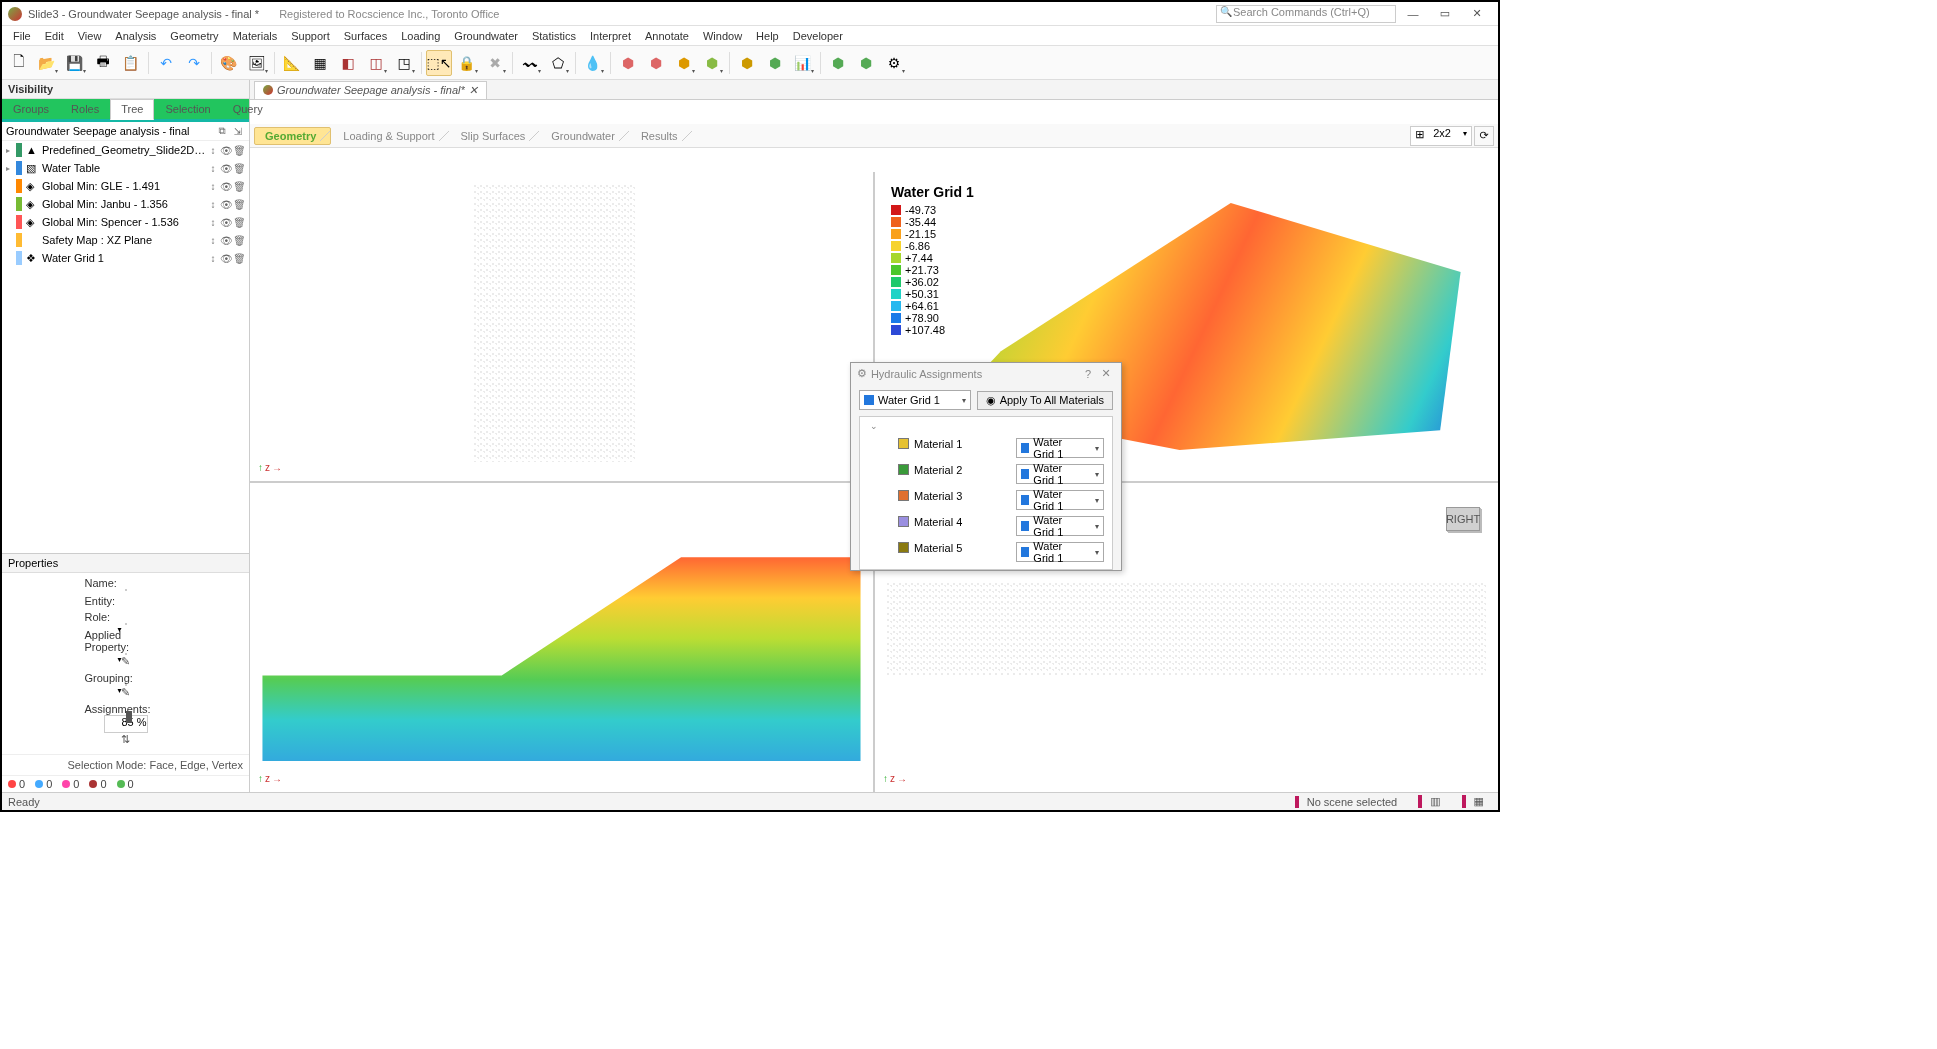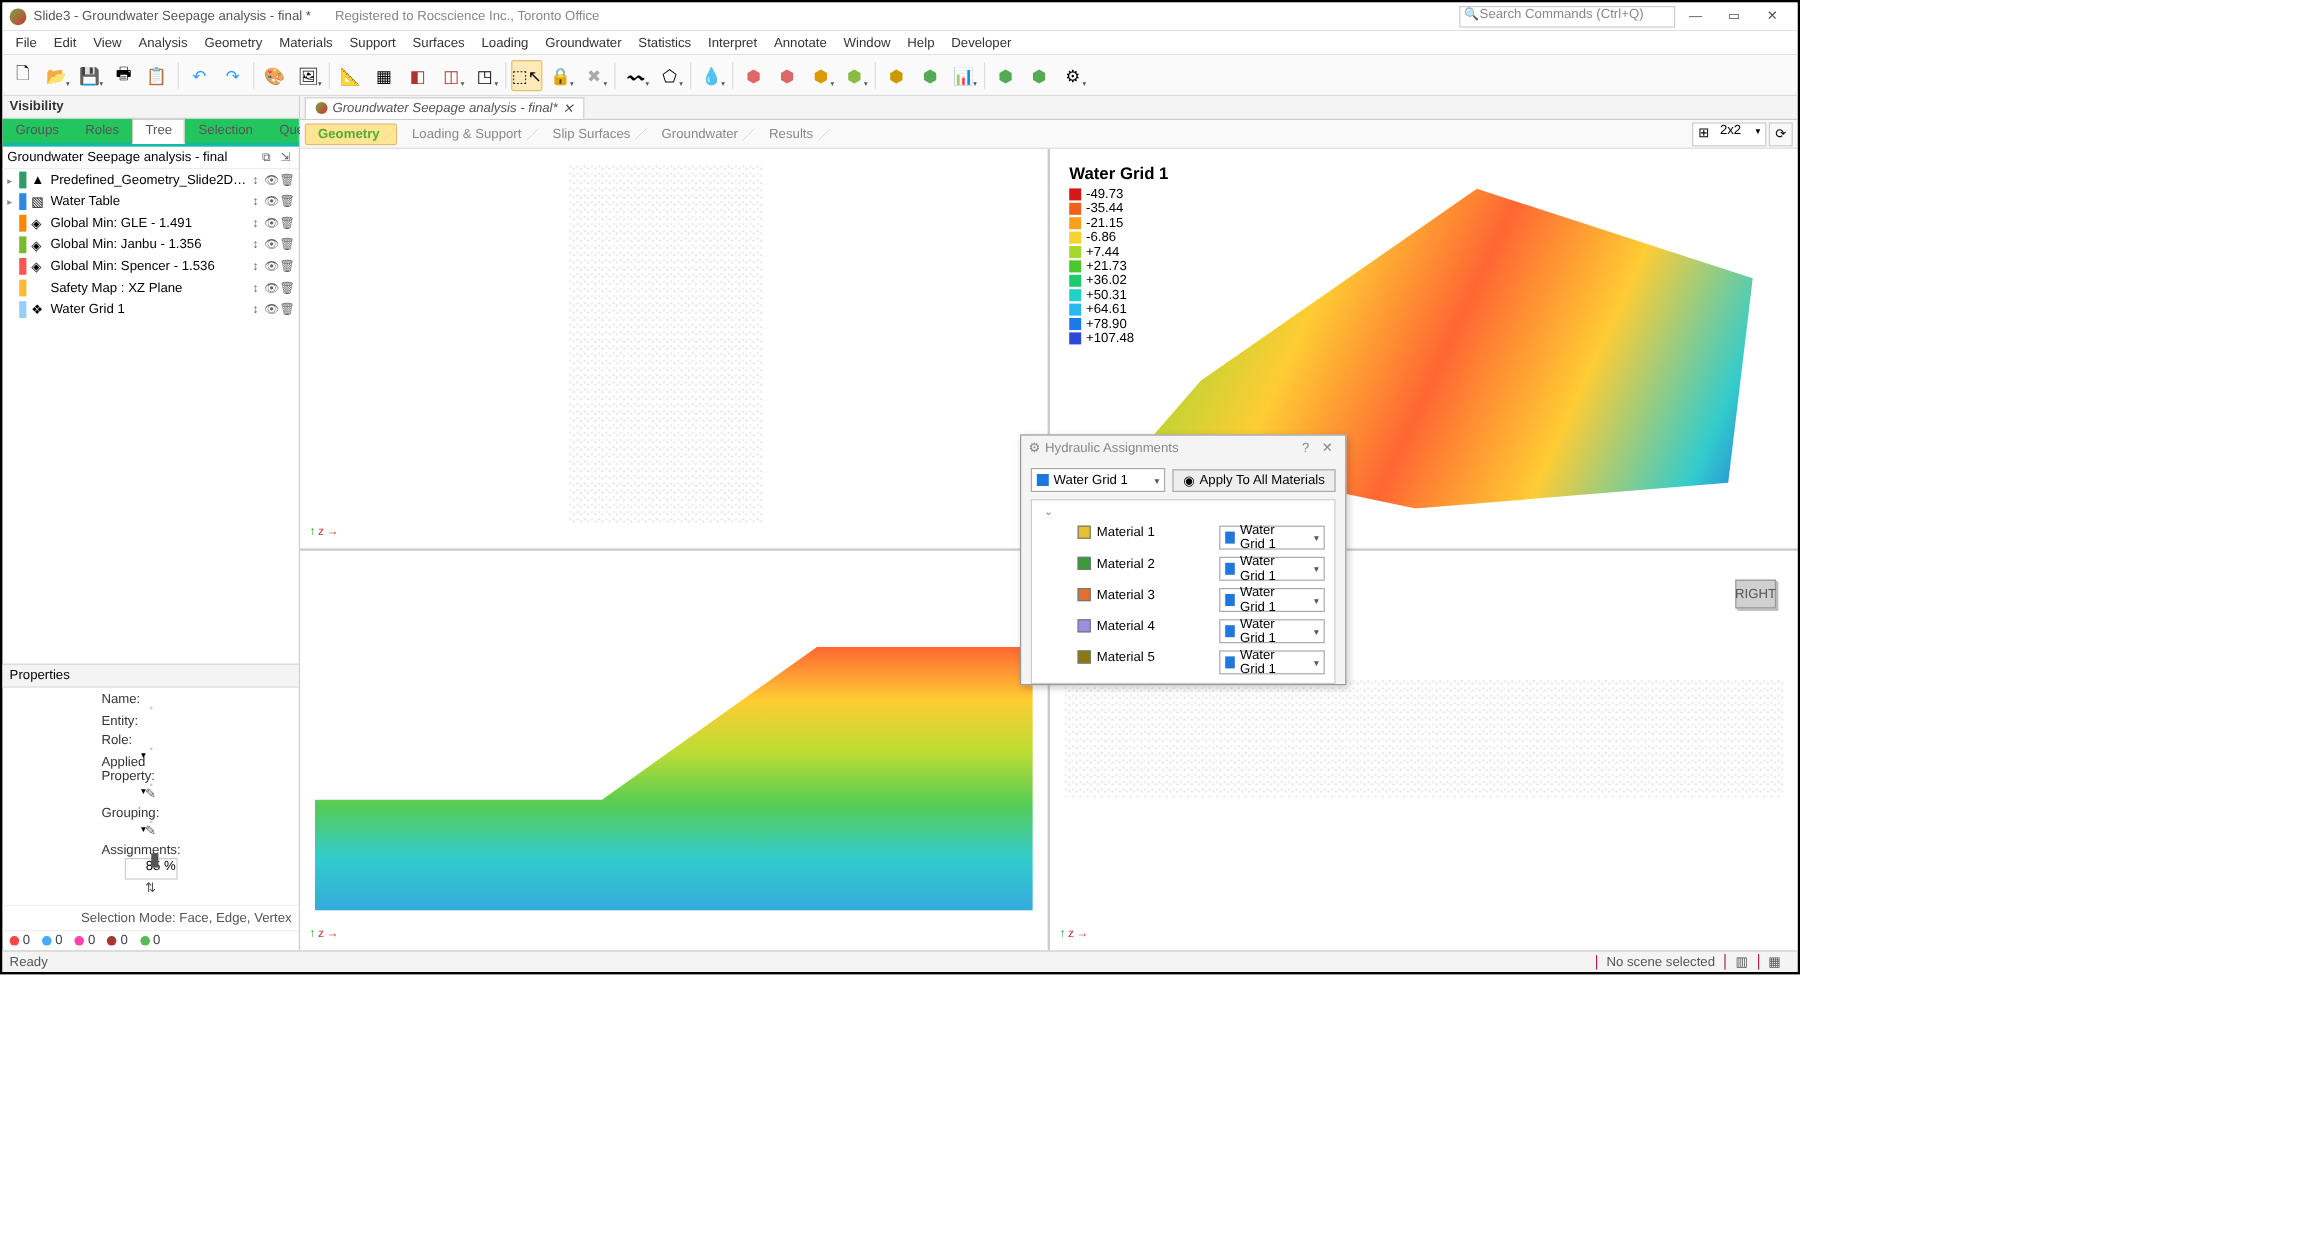--- a/index.html
+++ b/index.html
@@ -52,21 +52,21 @@
 .proprow .pencil { width: 16px; text-align: center; color: #555; }
 .slider { flex: 1; height: 4px; background: #ddd; position: relative; margin: 0 6px; }
 .slider .thumb { position: absolute; top: -4px; width: 6px; height: 12px; background: #555; }
 .pctbox { width: 44px; height: 18px; border: 1px solid #ccc; text-align: right; }
 .sel-mode { text-align: right; padding: 4px 6px; color: #555; border-top: 1px solid #eee; }
 .sel-counts { display: flex; gap: 10px; padding: 2px 6px; border-top: 1px solid #eee; }
 .sel-counts span { display: inline-flex; align-items: center; gap: 3px; color: #444; }
 .dot { width: 8px; height: 8px; border-radius: 50%; display: inline-block; }
 
 
-.rightcol { flex: 1; display: flex; flex-direction: column; position: relative; }
+.rightcol { flex: 1; display: flex; flex-direction: column; position: relative; gap: 24px; }
 .doc-tab { height: 20px; display: flex; align-items: center; background: #f4f4f4; border-bottom: 1px solid #ccc; }
 .doc-tab .tab { background: #fff; border: 1px solid #ccc; border-bottom: none; padding: 2px 8px; display: flex; align-items: center; gap: 4px; margin-left: 4px; font-style: italic; color: #555; }
 .crumb-row { height: 24px; display: flex; align-items: center; background: #f9f9f9; border-bottom: 1px solid #ddd; padding: 0 4px; }
 .crumb { padding: 2px 14px 2px 10px; color: #888; position: relative; margin-right: 2px; }
 .crumb::after { content: ""; position: absolute; right: 0; top: 0; bottom: 0; width: 10px; background: linear-gradient(135deg, transparent 48%, #ccc 50%, transparent 52%); }
 .crumb.active { background: #ffe594; border: 1px solid #e0c070; color: #5a3; font-weight: bold; border-radius: 2px; }
 .crumb-row .spacer { flex: 1; }
 .layout-sel { height: 20px; border: 1px solid #ccc; padding: 0 20px 0 22px; position: relative; background: #fff; }
 .layout-sel::before { content: "⊞"; position: absolute; left: 4px; top: 1px; }
 .layout-sel::after { content: "▾"; position: absolute; right: 4px; top: 2px; font-size: 8px; }
@@ -110,21 +110,21 @@
 .dialog .matrow { display: flex; align-items: flex-start; padding: 3px 4px 3px 34px; }
 .dialog .matrow .msw { width: 11px; height: 11px; border: 1px solid #777; margin-right: 5px; }
 .dialog .matrow .mlbl { flex: 1; }
 .dialog .matrow .mcmb { width: 88px; }
 .dialog .dfoot { display: flex; justify-content: flex-end; gap: 6px; padding: 8px; }
 .dialog .dfoot button { width: 58px; height: 20px; border: 1px solid #aaa; background: #f8f8f8; }
 
 
 .status { position: absolute; left: 0; right: 0; bottom: 0; height: 18px; background: #f4f4f4; border-top: 1px solid #ccc; display: flex; align-items: center; padding: 0 6px; color: #555; }
 .status .spacer { flex: 1; }
-.status .cell { padding: 0 8px; border-left: 1px solid #be185d; }
+.status .cell { padding: 0 8px; border-left: 4px solid #be185d; margin-left: 13px; }
 </style>
 </head>
 <body>
 
 <div class="titlebar">
   <span class="app-icon"></span>
   <span class="title">Slide3 - Groundwater Seepage analysis - final *</span>
   <span class="reg">Registered to Rocscience Inc., Toronto Office</span>
   <span class="spacer"></span>
   <div class="search-cmd"><span style="margin-left:12px">Search Commands (Ctrl+Q)</span></div>

